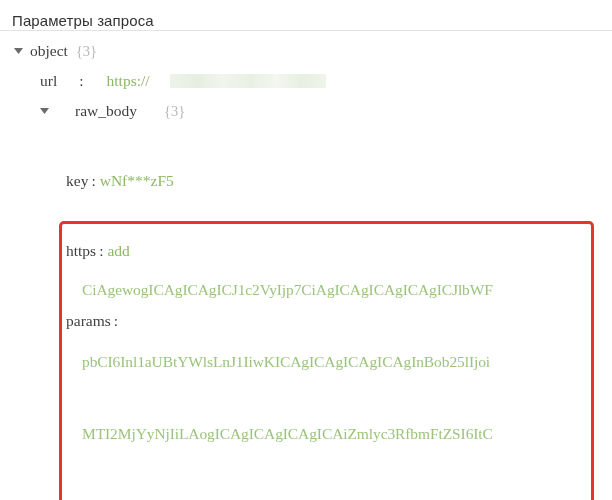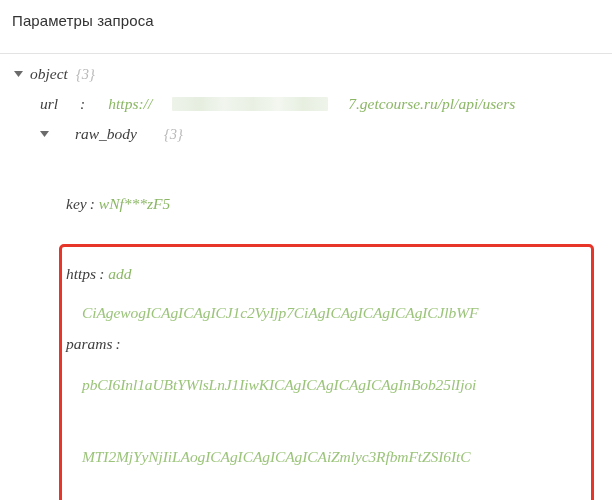--- a/index.html
+++ b/index.html
@@ -9,40 +9,39 @@
   body {
     width: 612px;
     height: 500px;
     background: #ffffff;
     font-family: "Liberation Sans", sans-serif;
     overflow: hidden;
   }
 
   
   .panel-header {
-    height: 54px;
+    height: 31px;
     box-sizing: border-box;
     padding: 12px 0 0 12px;
     border-bottom: 1px solid #e3e3e3;
   }
   .panel-title {
     font-family: "Liberation Sans", sans-serif;
     font-size: 15px;
     color: #333333;
     letter-spacing: 0.1px;
   }
 
   
   .tree {
     font-family: "Liberation Serif", serif;
     font-size: 15.5px;
     color: #3f3f3f;
     padding-top: 11px;
     position: relative;
-    font-style: italic;
   }
   .row {
     display: flex;
     align-items: baseline;
     height: 30px;
     white-space: nowrap;
   }
   .row.lvl0 { padding-left: 14px; }
   .row.lvl1 { padding-left: 40px; gap: 19px; }
   .row.lvl2 { padding-left: 66px; margin-top: 40px; }
@@ -131,21 +130,20 @@
     </span>
     <span class="key">object</span>
     <span class="count">{3}</span>
   </div>
 
   <div class="row lvl1 url-line">
     <span class="key">url</span>
     <span class="colon">:</span>
     <span class="val">https://</span>
     <span class="redact"></span>
-    <span class="val">7.getcourse.ru/pl/api/users</span>
   </div>
 
   <div class="row lvl1">
     <span class="twisty">
       <svg width="9" height="9" viewBox="0 0 9 9">
           <polygon points="0,2 9,2 4.5,8" fill="#6b6b6b"></polygon>
         </svg>
     </span>
     <span class="key">raw_body</span>
     <span class="count">{3}</span>

